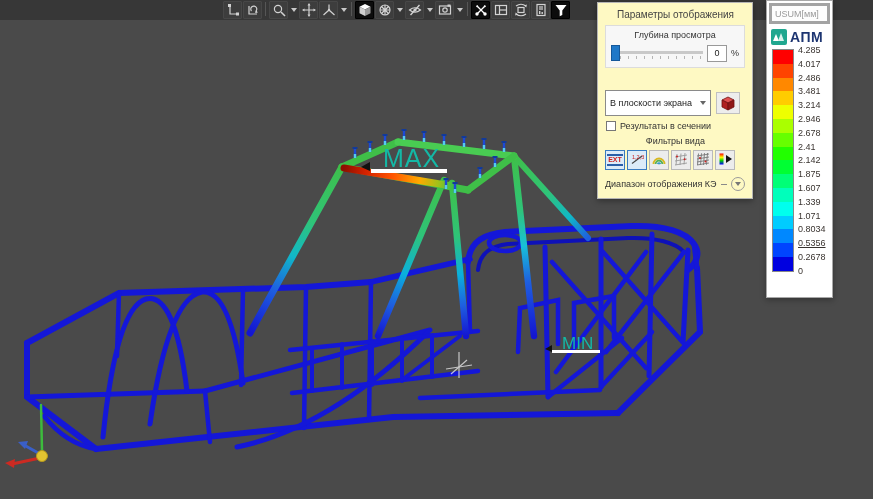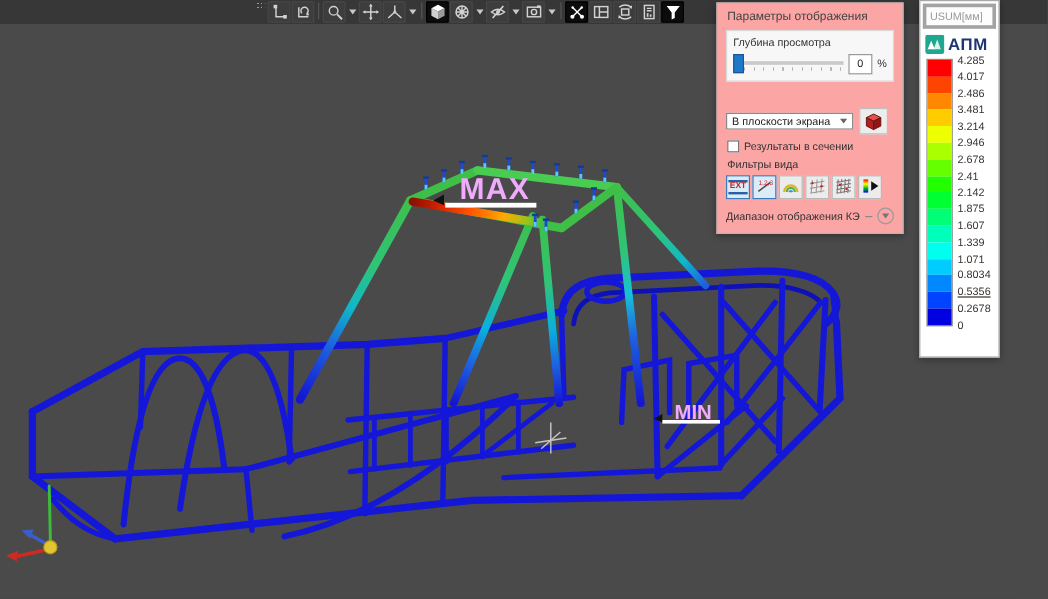--- a/index.html
+++ b/index.html
@@ -20,46 +20,46 @@
           display:flex;align-items:center;justify-content:center;box-sizing:border-box;cursor:pointer;}
   .tb-btn.active{background:#0c0c0c;border-color:#000;}
   .tb-btn svg{display:block;}
   .tb-caret{width:9px;height:18px;display:flex;align-items:center;justify-content:center;cursor:pointer;}
   .tb-caret b{width:0;height:0;border-left:3px solid transparent;border-right:3px solid transparent;border-top:4px solid #c8c8c8;}
   .tb-sep{width:5px;height:16px;display:flex;justify-content:center;}
   .tb-sep i{width:1px;height:14px;background:#565656;}
   
   .viewport{position:absolute;left:0;top:20px;width:873px;height:479px;background:#4a4a4a;}
   .viewport svg{position:absolute;left:0;top:-20px;}
-  .anno{position:absolute;color:#f0abfc;font-weight:700;}
+  .anno{position:absolute;color:#14b8a6;font-weight:400;}
   .anno .bar{background:#fff;position:absolute;}
   #max-anno{left:383px;top:124px;font-size:25px;letter-spacing:1px;}
   #max-anno .bar{left:-12px;top:25px;width:76px;height:4px;}
   #max-anno .tri{position:absolute;left:-22px;top:18px;width:0;height:0;
      border-top:5px solid transparent;border-bottom:4px solid transparent;border-right:9px solid #111;}
   #min-anno{left:562px;top:314px;font-size:17px;}
   #min-anno .bar{left:-10px;top:16px;width:48px;height:3px;}
   #min-anno .tri{position:absolute;left:-17px;top:11px;width:0;height:0;
      border-top:4px solid transparent;border-bottom:3px solid transparent;border-right:7px solid #111;}
   
-  .panel{position:absolute;left:597px;top:2px;width:156px;background:#fca5a5;border:1px solid #b5b5b5;
-         box-shadow:0 2px 6px rgba(0,0,0,.35);padding:5px 7px 7px 7px;box-sizing:border-box;font-size:9px;color:#333;}
+  .panel{position:absolute;left:597px;top:2px;width:156px;background:#fef9c3;border:1px solid #b5b5b5;
+         box-shadow:0 2px 6px rgba(0,0,0,.35);padding:5px 7px 7px 7px;box-sizing:border-box;font-size:9px;color:#333;text-align:center;}
   .panel .title{font-size:10px;color:#444;margin:1px 0 5px 1px;}
   .group{border:1px solid #dcdcdc;background:#f7f7f7;padding:4px 5px 5px 5px;margin-bottom:22px;}
   .g-label{margin-bottom:4px;color:#333;}
   .slider-row{display:flex;align-items:center;gap:4px;}
   .slider{position:relative;width:92px;height:18px;cursor:pointer;}
   .slider .track{position:absolute;left:0;right:0;top:7px;height:3px;background:#c9c9c9;}
   .slider .ticks{position:absolute;left:1px;right:1px;top:12px;height:3px;background:
       repeating-linear-gradient(90deg,#b5b5b5 0 1px,transparent 1px 8px);}
   .slider .handle{position:absolute;left:0;top:1px;width:9px;height:16px;background:#1f78c8;border:1px solid #15589a;box-sizing:border-box;}
   .val-box{width:18px;height:15px;background:#fff;border:1px solid #999;display:flex;align-items:center;justify-content:center;font-size:9px;color:#222;}
   .pct{color:#333;}
   .select-row{display:flex;align-items:center;gap:5px;margin-bottom:5px;}
-  .select{flex:0 0 106px;height:14px;background:#fff;border:1px solid #8a8a8a;display:flex;align-items:center;
+  .select{flex:0 0 106px;height:26px;background:#fff;border:1px solid #8a8a8a;display:flex;align-items:center;
           justify-content:space-between;padding:0 4px;box-sizing:border-box;cursor:pointer;color:#222;}
   .select .car{width:0;height:0;border-left:3px solid transparent;border-right:3px solid transparent;border-top:4px solid #666;}
   .cube-btn{width:22px;height:20px;border:1px solid #c0c0c0;background:#ededed;display:flex;align-items:center;justify-content:center;cursor:pointer;}
   .check-row{display:flex;align-items:center;gap:4px;margin:2px 0 5px 1px;cursor:pointer;}
   .checkbox{width:10px;height:10px;background:#fff;border:1px solid #777;box-sizing:border-box;}
   .filters-label{margin:2px 0 4px 1px;}
   .filter-row{display:flex;gap:2px;margin-bottom:7px;}
   .f-btn{width:20px;height:20px;border:1px solid #b9b9b9;background:#ececec;display:flex;align-items:center;justify-content:center;box-sizing:border-box;cursor:pointer;}
   .f-btn.active{border:1px solid #3a7bbf;background:#dcebf8;}
   .f-ext{font-size:7px;font-weight:700;color:#c22;border-top:2px solid #2a5fa8;border-bottom:2px solid #2a5fa8;line-height:8px;padding:0 1px;}

